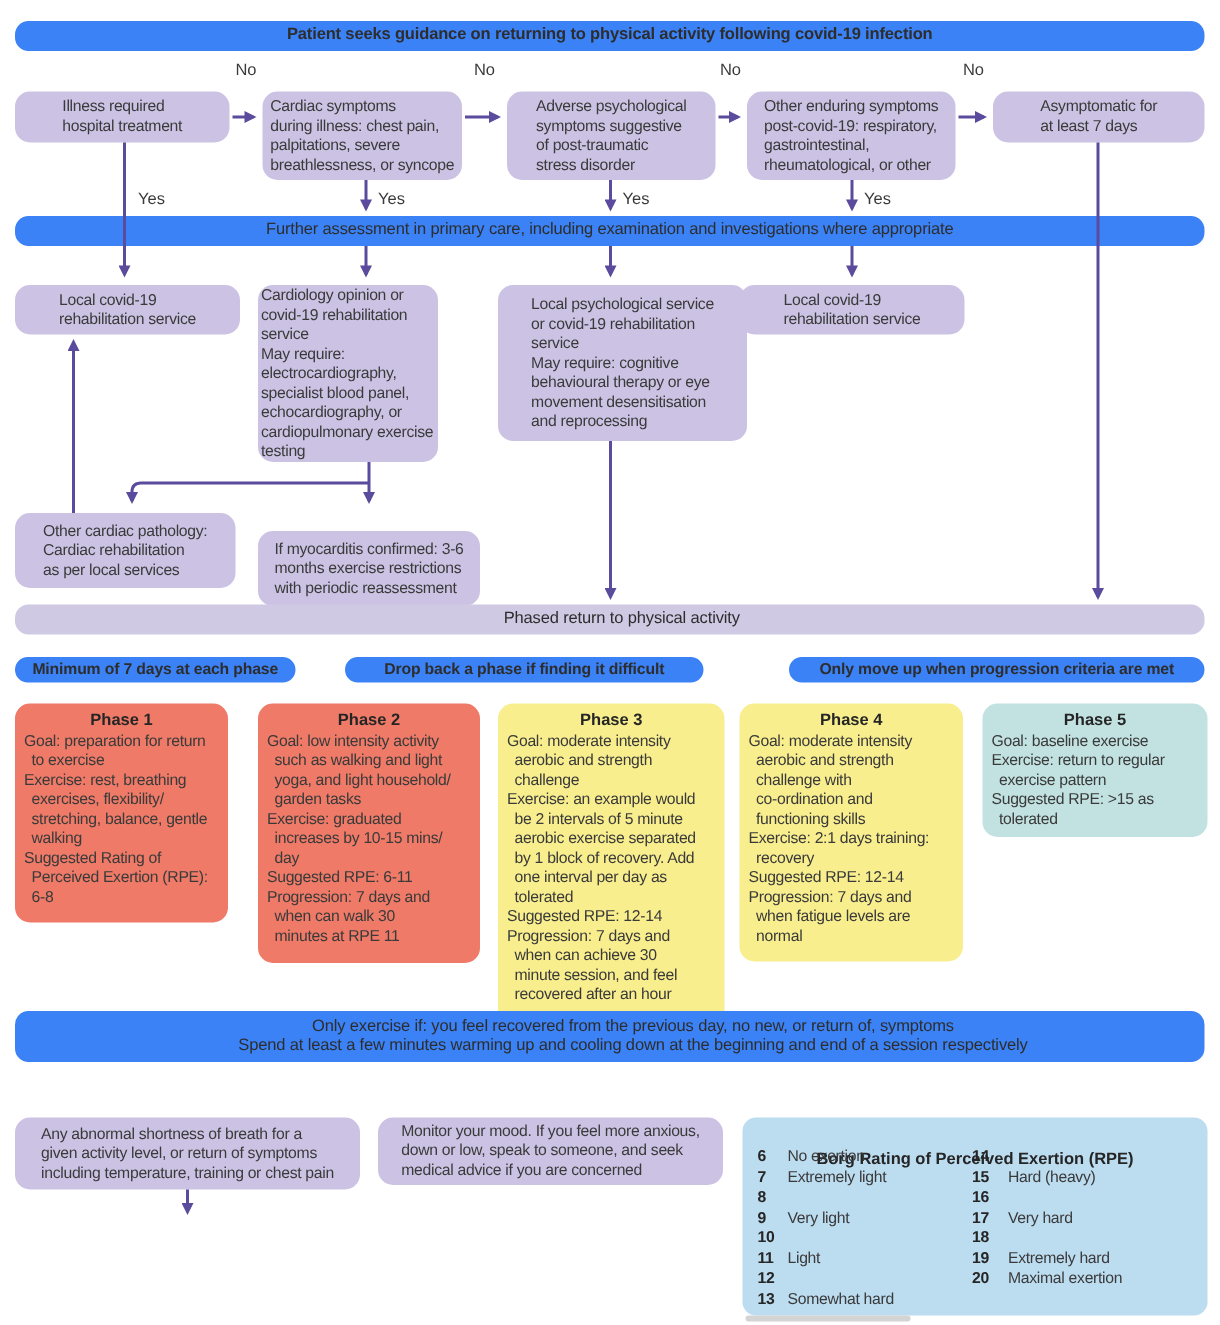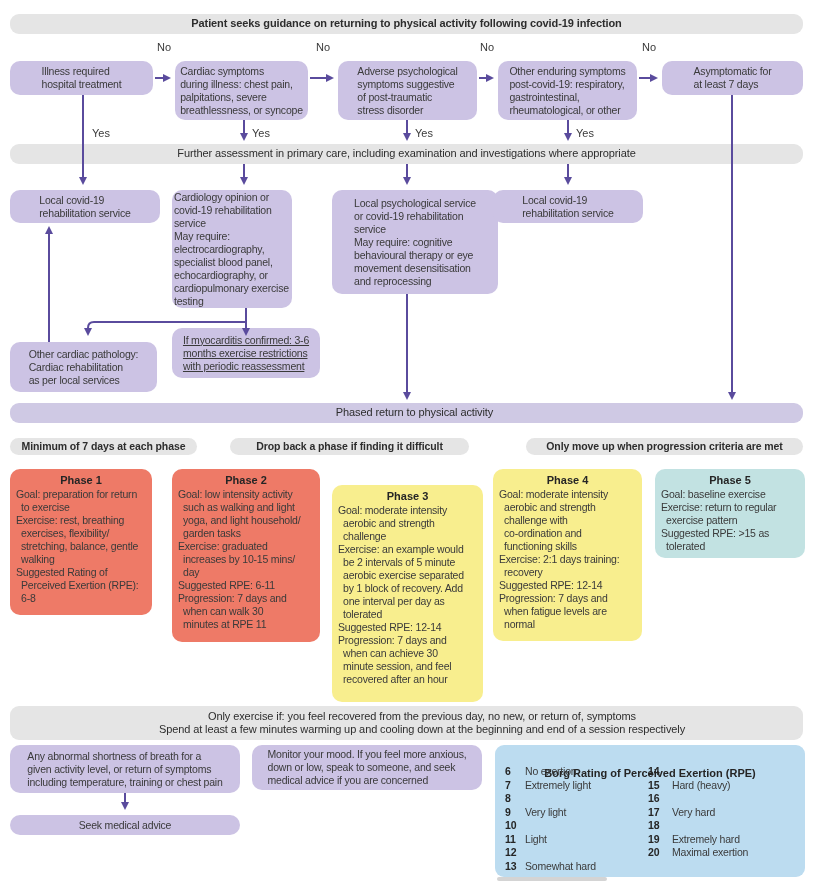--- a/index.html
+++ b/index.html
@@ -1,18 +1,18 @@
 <!DOCTYPE html>
 <html><head>
 <meta charset="utf-8">
 <style>
   * { margin:0; padding:0; box-sizing:border-box; }
   body { font-family:"Liberation Sans", sans-serif; background:#fff; }
   #canvas { position:relative; width:813px; height:883px; background:#fff; overflow:hidden; }
-  .banner { position:absolute; background:#e5e5e5; border-radius:9px; display:flex; flex-direction:column; align-items:center; justify-content:center; text-align:center; color:#2d2d2d; font-size:11px; line-height:13.5px; letter-spacing:-0.1px; }
+  .banner { position:absolute; background:#3b82f6; border-radius:9px; display:flex; flex-direction:column; align-items:center; justify-content:center; text-align:center; color:#2d2d2d; font-size:11px; line-height:13.5px; letter-spacing:-0.1px; }
   .banner.bold { font-weight:bold; }
   .pbanner { background:#cfc9e4; }
   .pbox { position:absolute; background:#ccc3e4; border-radius:10px; display:flex; align-items:center; justify-content:center; color:#3a3a3a; font-size:10.5px; letter-spacing:-0.2px; line-height:13px; white-space:pre-line; padding:2px 2px; }
   .lbl { position:absolute; font-size:11px; color:#3a3a3a; }
   .center { transform:translateX(-50%); }
   .phase { position:absolute; border-radius:10px; padding:5px 6px 6px 6px; color:#3a3a3a; font-size:10.5px; letter-spacing:-0.2px; line-height:13px; }
   .phase .ptitle { font-weight:bold; text-align:center; font-size:11px; color:#252525; margin-bottom:1px; letter-spacing:0; }
   .phase .item { padding-left:5px; text-indent:-5px; white-space:pre-line; }
   .borg { position:absolute; background:#bcdcf0; border-radius:9px; color:#3a3a3a; font-size:10.5px; letter-spacing:-0.2px; }
   .borg .btitle { font-weight:bold; text-align:center; font-size:11px; color:#252525; padding-top:22px; letter-spacing:0; }
@@ -76,21 +76,21 @@
 May require: cognitive
 behavioural therapy or eye
 movement desensitisation
 and reprocessing</div>
   <div class="pbox" style="left:493px;top:190px;width:150px;height:33px;">Local covid-19
 rehabilitation service</div>
 
   <div class="pbox" style="left:10px;top:342px;width:147px;height:50px;">Other cardiac pathology:
 Cardiac rehabilitation
 as per local services</div>
-  <div class="pbox" style="left:172px;top:328px;width:148px;height:50px;text-decoration:underline;">If myocarditis confirmed: 3-6
+  <div class="pbox" style="left:172px;top:354px;width:148px;height:50px;">If myocarditis confirmed: 3-6
 months exercise restrictions
 with periodic reassessment</div>
 
   <div class="banner pbanner" style="left:10px;top:403px;width:793px;height:20px;padding-left:16px;">Phased return to physical activity</div>
 
   <div class="banner bold" style="left:10px;top:438px;width:187px;height:17px;font-size:10.5px;">Minimum of 7 days at each phase</div>
   <div class="banner bold" style="left:230px;top:438px;width:239px;height:17px;font-size:10.5px;">Drop back a phase if finding it difficult</div>
   <div class="banner bold" style="left:526px;top:438px;width:277px;height:17px;font-size:10.5px;">Only move up when progression criteria are met</div>
 
   <div class="phase" style="left:10px;top:469px;width:142px;height:146px;background:#ee7a67;">
@@ -112,21 +112,21 @@
 yoga, and light household/
 garden tasks</div>
     <div class="item">Exercise: graduated
 increases by 10-15 mins/
 day</div>
     <div class="item">Suggested RPE: 6-11</div>
     <div class="item">Progression: 7 days and
 when can walk 30
 minutes at RPE 11</div>
   </div>
-  <div class="phase" style="left:332px;top:469px;width:151px;height:217px;background:#f8ee8e;margin-top:16px;">
+  <div class="phase" style="left:332px;top:469px;width:151px;height:217px;background:#f8ee8e;">
     <div class="ptitle">Phase 3</div>
     <div class="item">Goal: moderate intensity
 aerobic and strength
 challenge</div>
     <div class="item">Exercise: an example would
 be 2 intervals of 5 minute
 aerobic exercise separated
 by 1 block of recovery. Add
 one interval per day as
 tolerated</div>
@@ -152,29 +152,28 @@
   </div>
   <div class="phase" style="left:655px;top:469px;width:150px;height:89px;background:#c2e2e2;">
     <div class="ptitle">Phase 5</div>
     <div class="item">Goal: baseline exercise</div>
     <div class="item">Exercise: return to regular
 exercise pattern</div>
     <div class="item">Suggested RPE: &gt;15 as
 tolerated</div>
   </div>
 
-  <div class="banner" style="left:10px;top:706px;width:793px;height:34px;padding-left:31px;">
+  <div class="banner" style="left:10px;top:674px;width:793px;height:34px;padding-left:31px;">
     <div>Only exercise if: you feel recovered from the previous day, no new, or return of, symptoms</div>
     <div>Spend at least a few minutes warming up and cooling down at the beginning and end of a session respectively</div>
   </div>
 
   <div class="pbox" style="left:10px;top:745px;width:230px;height:48px;">Any abnormal shortness of breath for a
 given activity level, or return of symptoms
 including temperature, training or chest pain</div>
-  <div class="pbox" style="left:10px;top:815px;width:230px;height:20px;">Seek medical advice</div>
   <div class="pbox" style="left:252px;top:745px;width:230px;height:45px;">Monitor your mood. If you feel more anxious,
 down or low, speak to someone, and seek
 medical advice if you are concerned</div>
 
   <div class="borg" style="left:495px;top:745px;width:310px;height:132px;">
     <div class="btitle">Borg Rating of Perceived Exertion (RPE)</div>
     <div class="bcol bcol-l" style="left:10px;width:140px;">
       <div class="brow">
           <span class="num">6</span>
           <span>No exertion</span>

